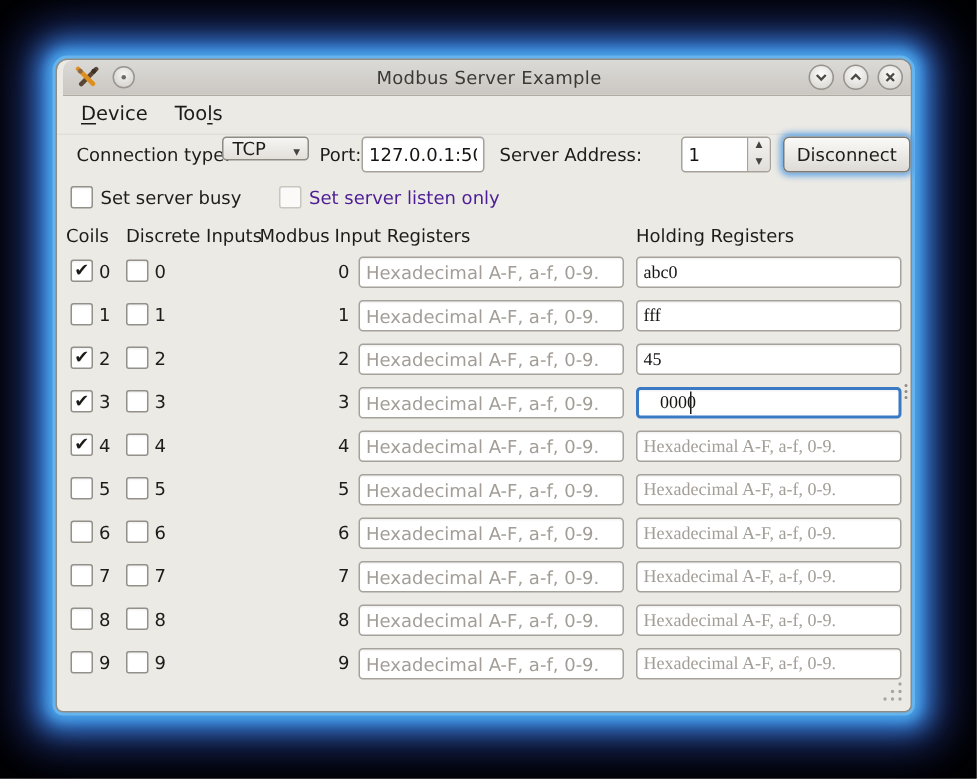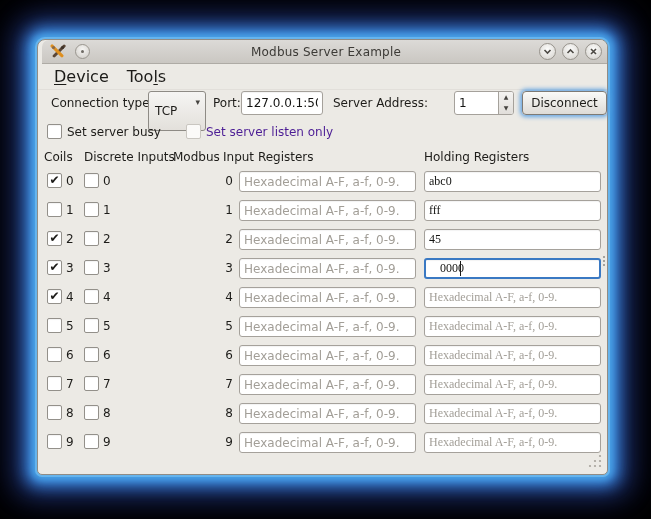--- a/index.html
+++ b/index.html
@@ -49,37 +49,37 @@
     border-radius: 50%; background: #6e6a64;
   }
 
   
   .menubar {
     position: absolute; left: 0; top: 24px; right: 0; height: 26px;
     background: #eceae5; display: flex; align-items: center; padding-left: 7px;
     border-bottom: 1px solid #e2dfda;
   }
   .menu-item {
-    font-size: 16px; color: #1c1b18; padding: 3px 9px; border-radius: 3px;
+    font-size: 13px; color: #1c1b18; padding: 3px 9px; border-radius: 3px;
   }
   .mn { text-decoration: underline; text-underline-offset: 2px; }
 
   
   .lbl { position: absolute; font-size: 12px; color: #1d1c19; line-height: 24px; height: 24px; white-space: nowrap; }
   .field {
     background: #fff; border: 1px solid #a5a19b; border-radius: 3px;
     font-size: 12px; color: #141412; padding: 0 4px;
     font-family: "DejaVu Sans", "Liberation Sans", sans-serif;
     box-shadow: inset 0 1px 1px rgba(0,0,0,0.05);
   }
   .field::placeholder { color: #a29e97; opacity: 1; }
 
   
   .combo {
-    position: absolute; left: 110px; top: 51px; width: 58px; height: 40px;
+    position: absolute; left: 110px; top: 51px; width: 58px; height: 16px;
     background: linear-gradient(#f6f5f3, #e3e0db);
     border: 1px solid #8e8b85; border-radius: 3px;
     display: flex; align-items: center; font-size: 12px; color: #1d1c19;
     padding-left: 6px;
   }
   .combo .arrow { position: absolute; right: 5px; top: 5px; font-size: 9px; color: #45433f; }
   .port-input { position: absolute; left: 203px; top: 51px; width: 82px; height: 24px; }
   .spinbox {
     position: absolute; left: 416px; top: 51px; width: 60px; height: 24px;
     background: #fff; border: 1px solid #a5a19b; border-radius: 3px; display: flex;

